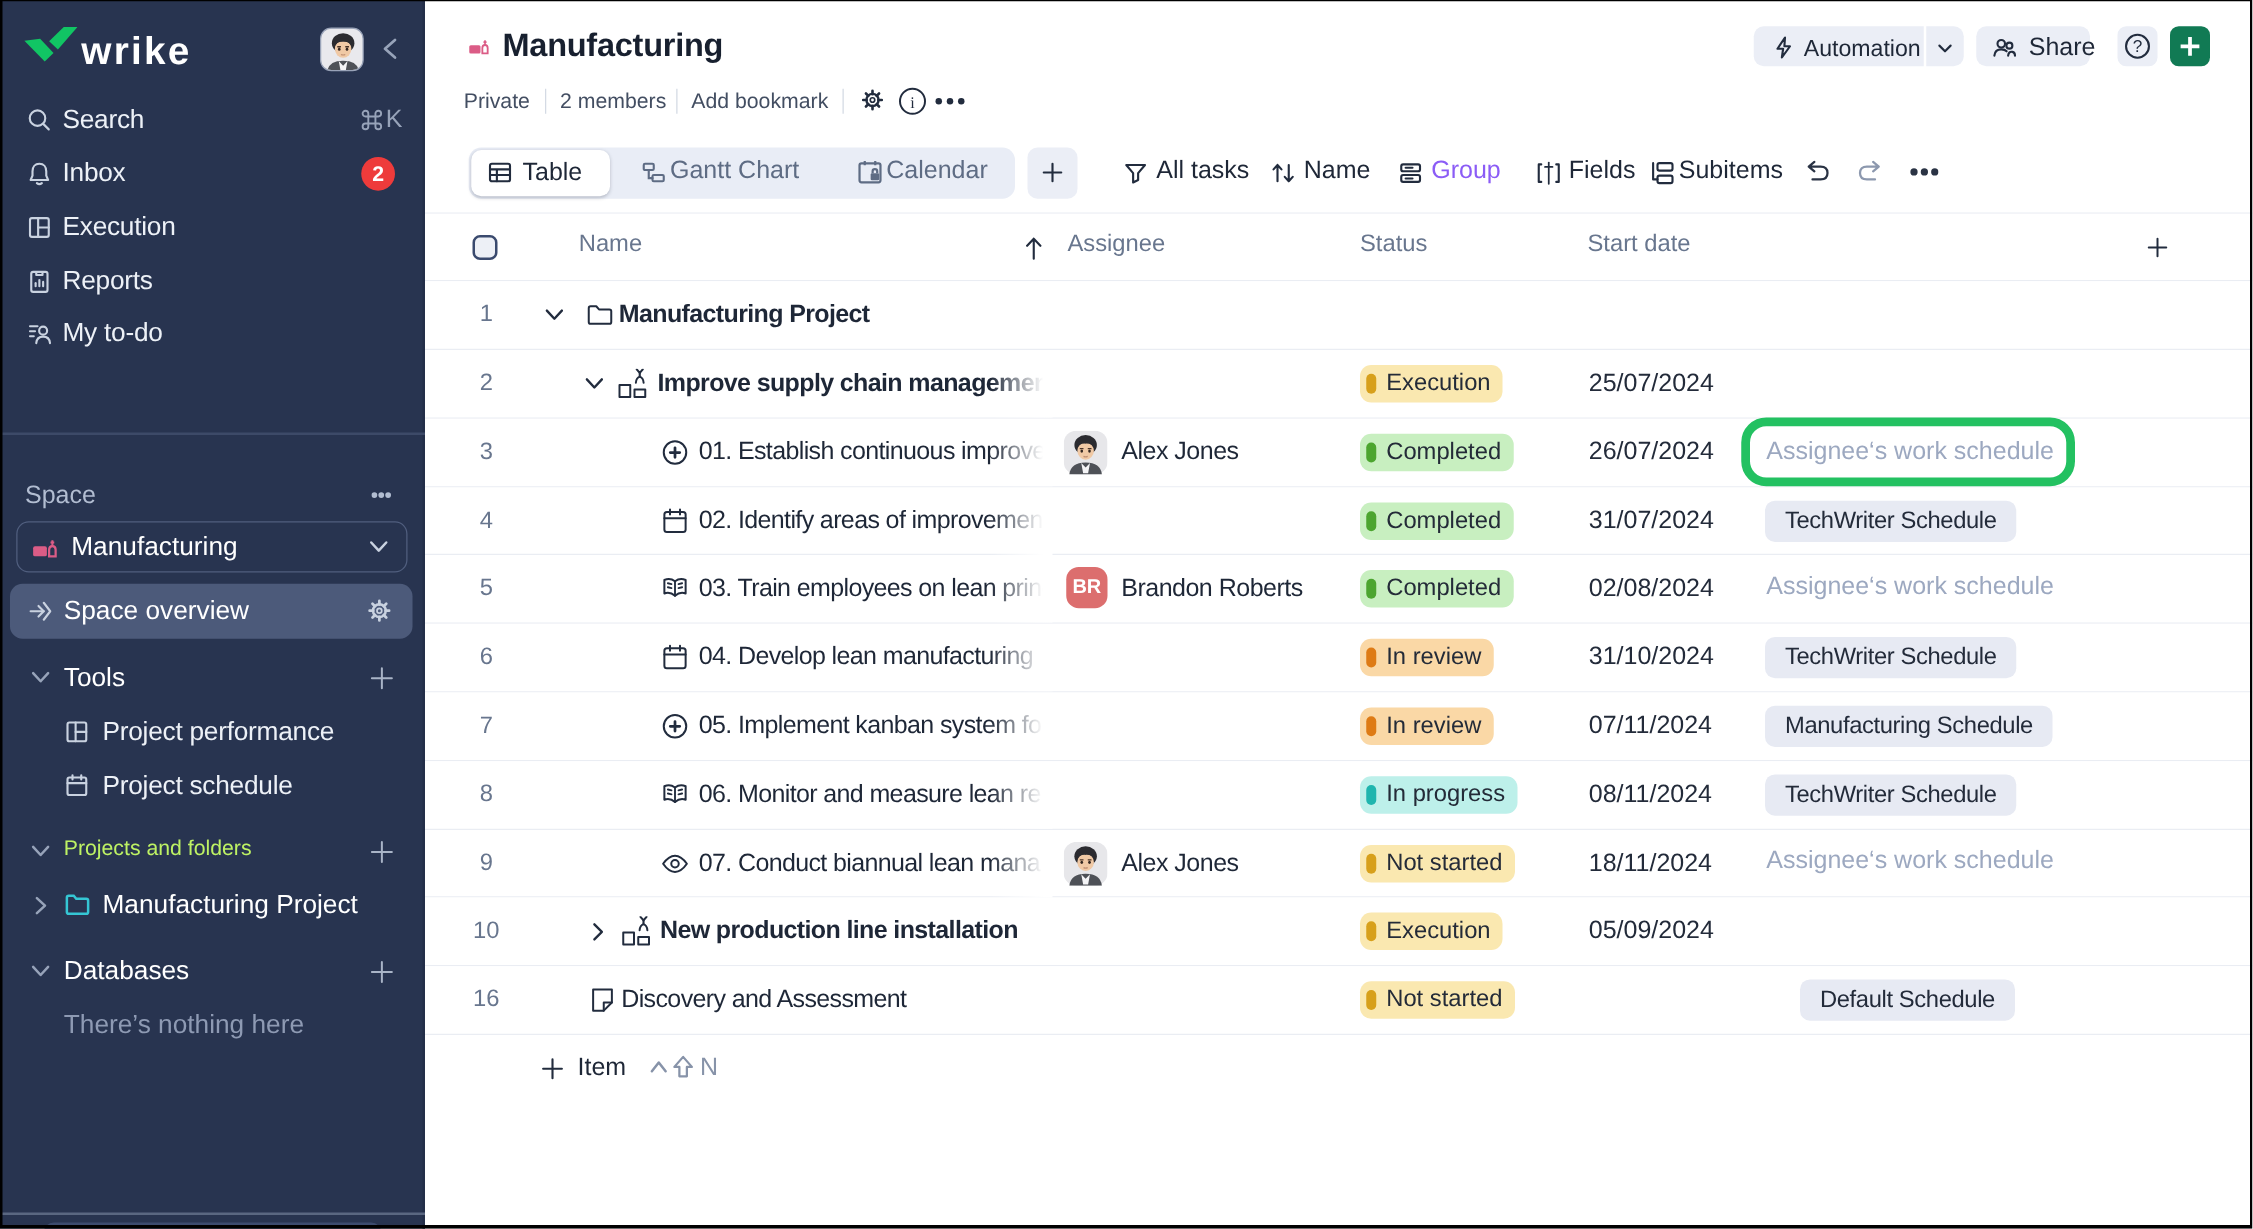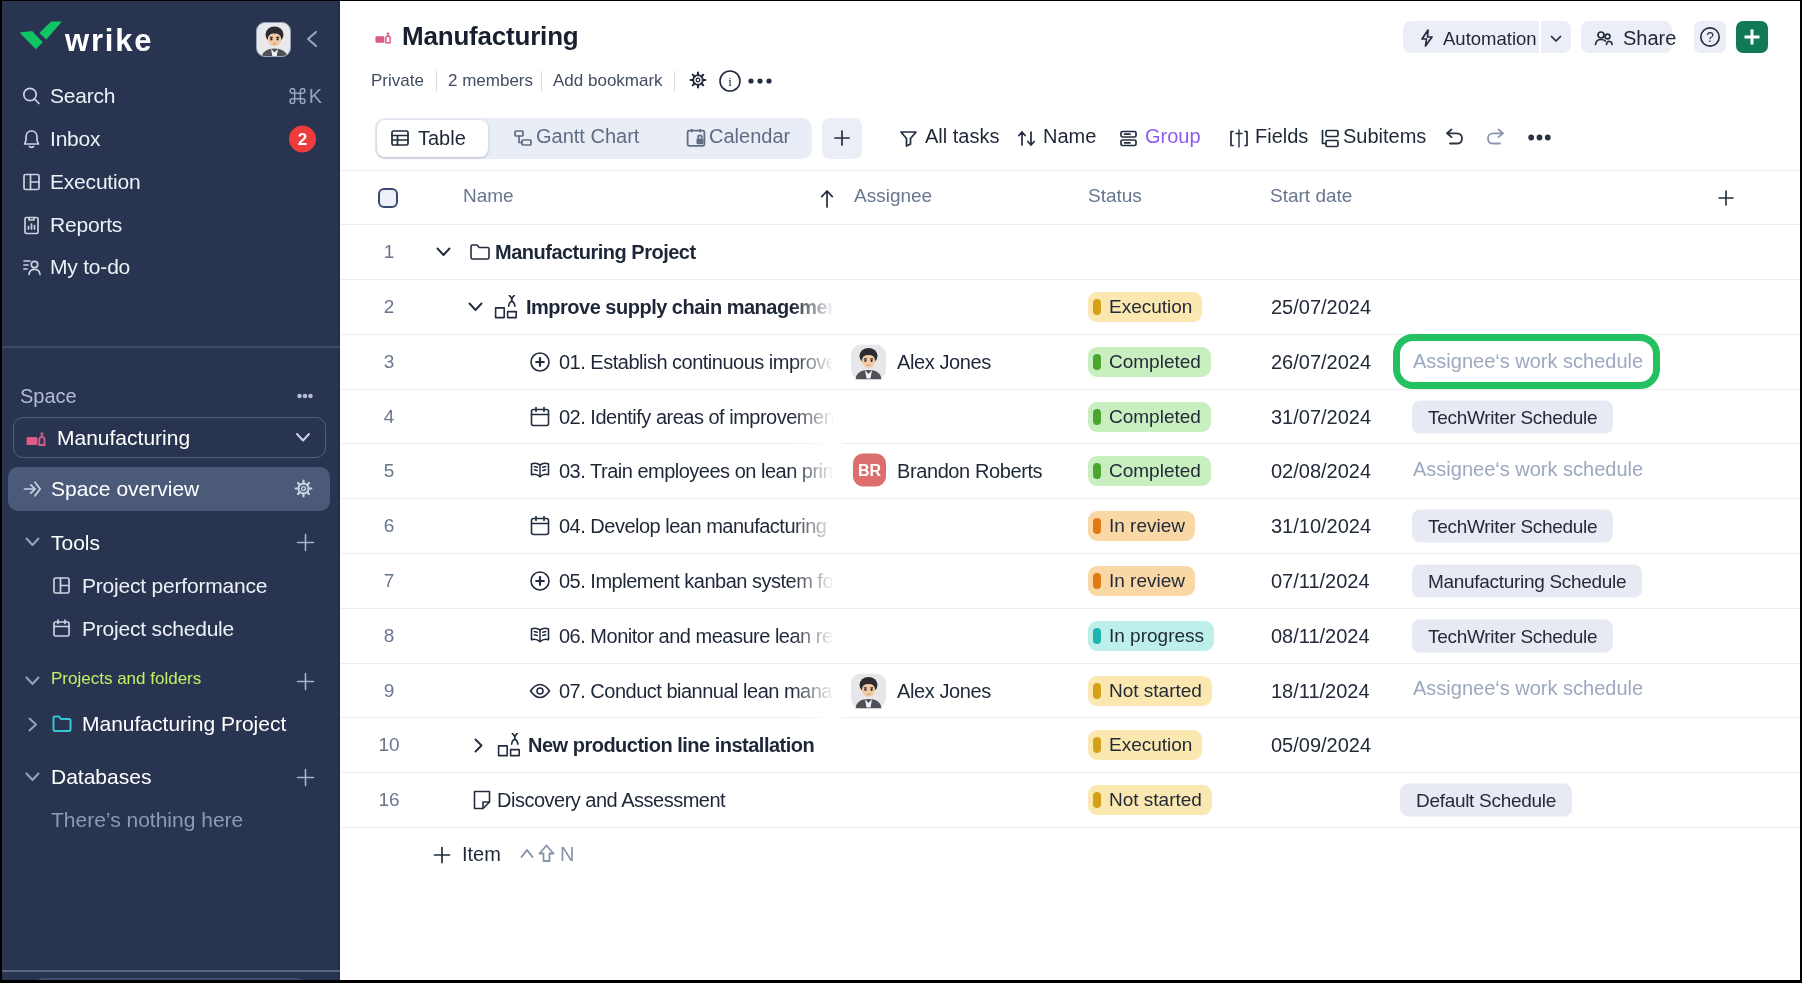--- a/index.html
+++ b/index.html
@@ -528,21 +528,21 @@
   </div>
 
   <div class="row abs" style="top:773px;height:55px;">
     <div class="rnum abs">16</div>
     <svg class="ticon abs" style="left:130px;" viewBox="0 0 24 24">
         <path d="M4.5 3.5 L19.5 3.5 L19.5 14 L13 20.5 L4.5 20.5 Z"></path>
         <path d="M13 20.5 L13 14 L19.5 14"></path>
       </svg>
     <div class="tname abs" style="left:157px;">Discovery and Assessment</div>
     <div class="chip y abs" style="left:748px;">Not started</div>
-    <div class="schip abs" style="left:1060px;">Default Schedule</div>
+    <div class="schip abs" style="left:1100px;">Default Schedule</div>
   </div>
 
   <div class="abs" style="left:0;top:828px;width:1462px;height:55px;">
     <svg class="abs" style="left:92px;top:17px" width="20" height="20" viewBox="0 0 20 20">
         <path d="M10 2.5 L10 17.5 M2.5 10 L17.5 10" stroke="#222C3E" stroke-width="1.7" stroke-linecap="round"></path>
       </svg>
     <div class="abs" style="left:122px;top:15px;font-size:20px;color:#1E2737;">Item</div>
     <svg class="abs" style="left:179px;top:19px" width="16" height="13" viewBox="0 0 16 13">
         <path d="M2.5 10 L8 3 L13.5 10" fill="none" stroke="#8793A9" stroke-width="2" stroke-linecap="round" stroke-linejoin="round"></path>
       </svg>

